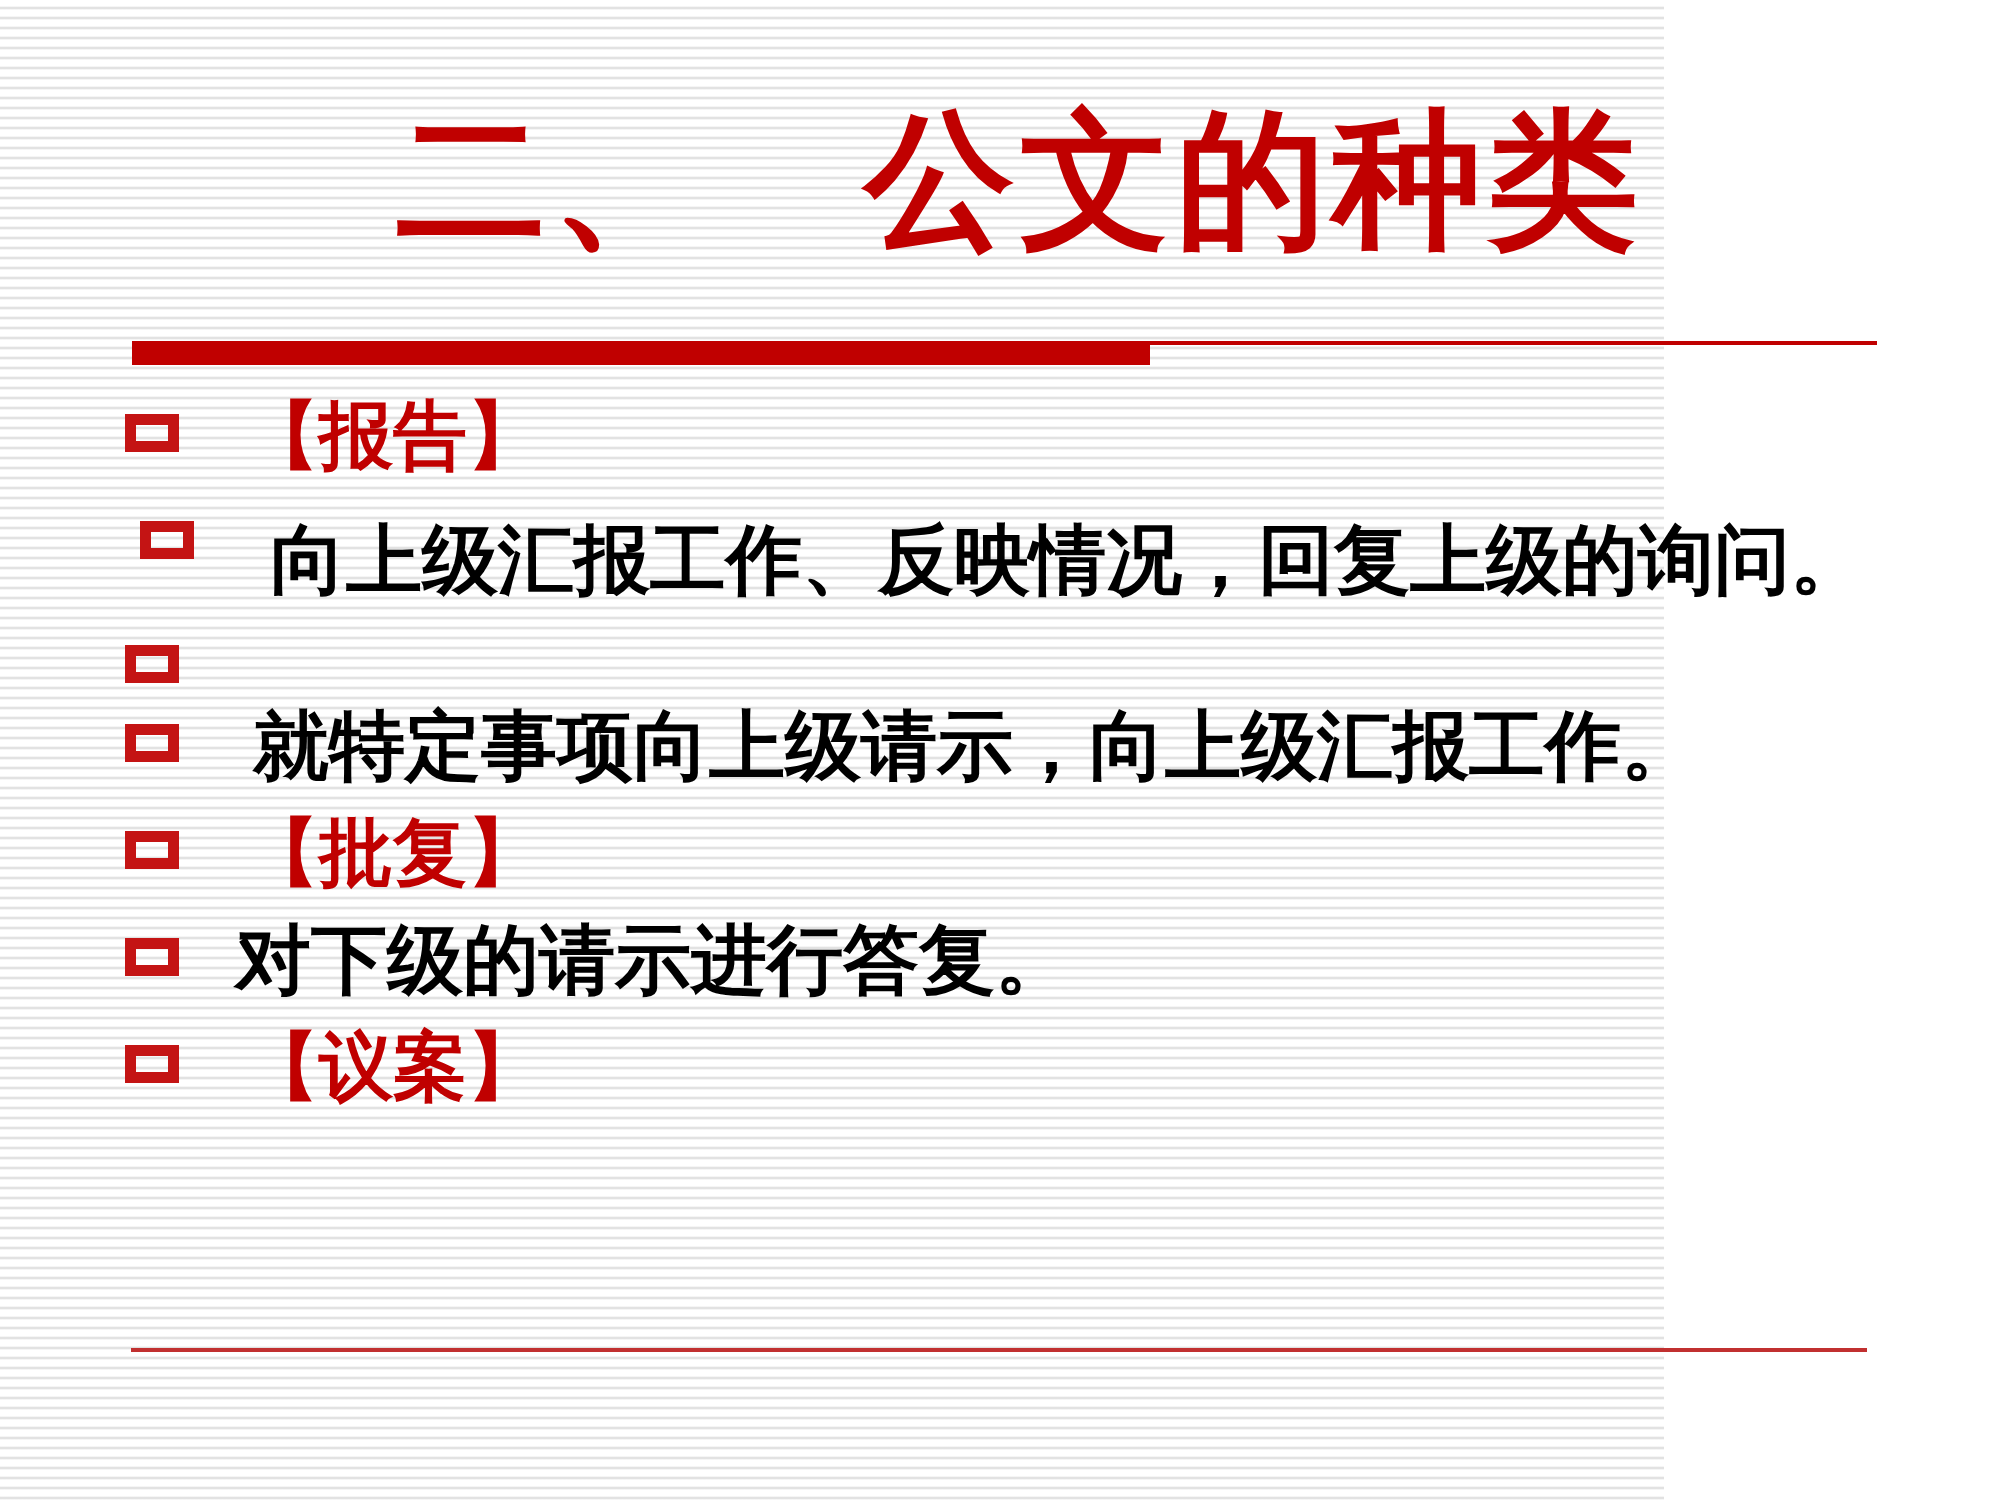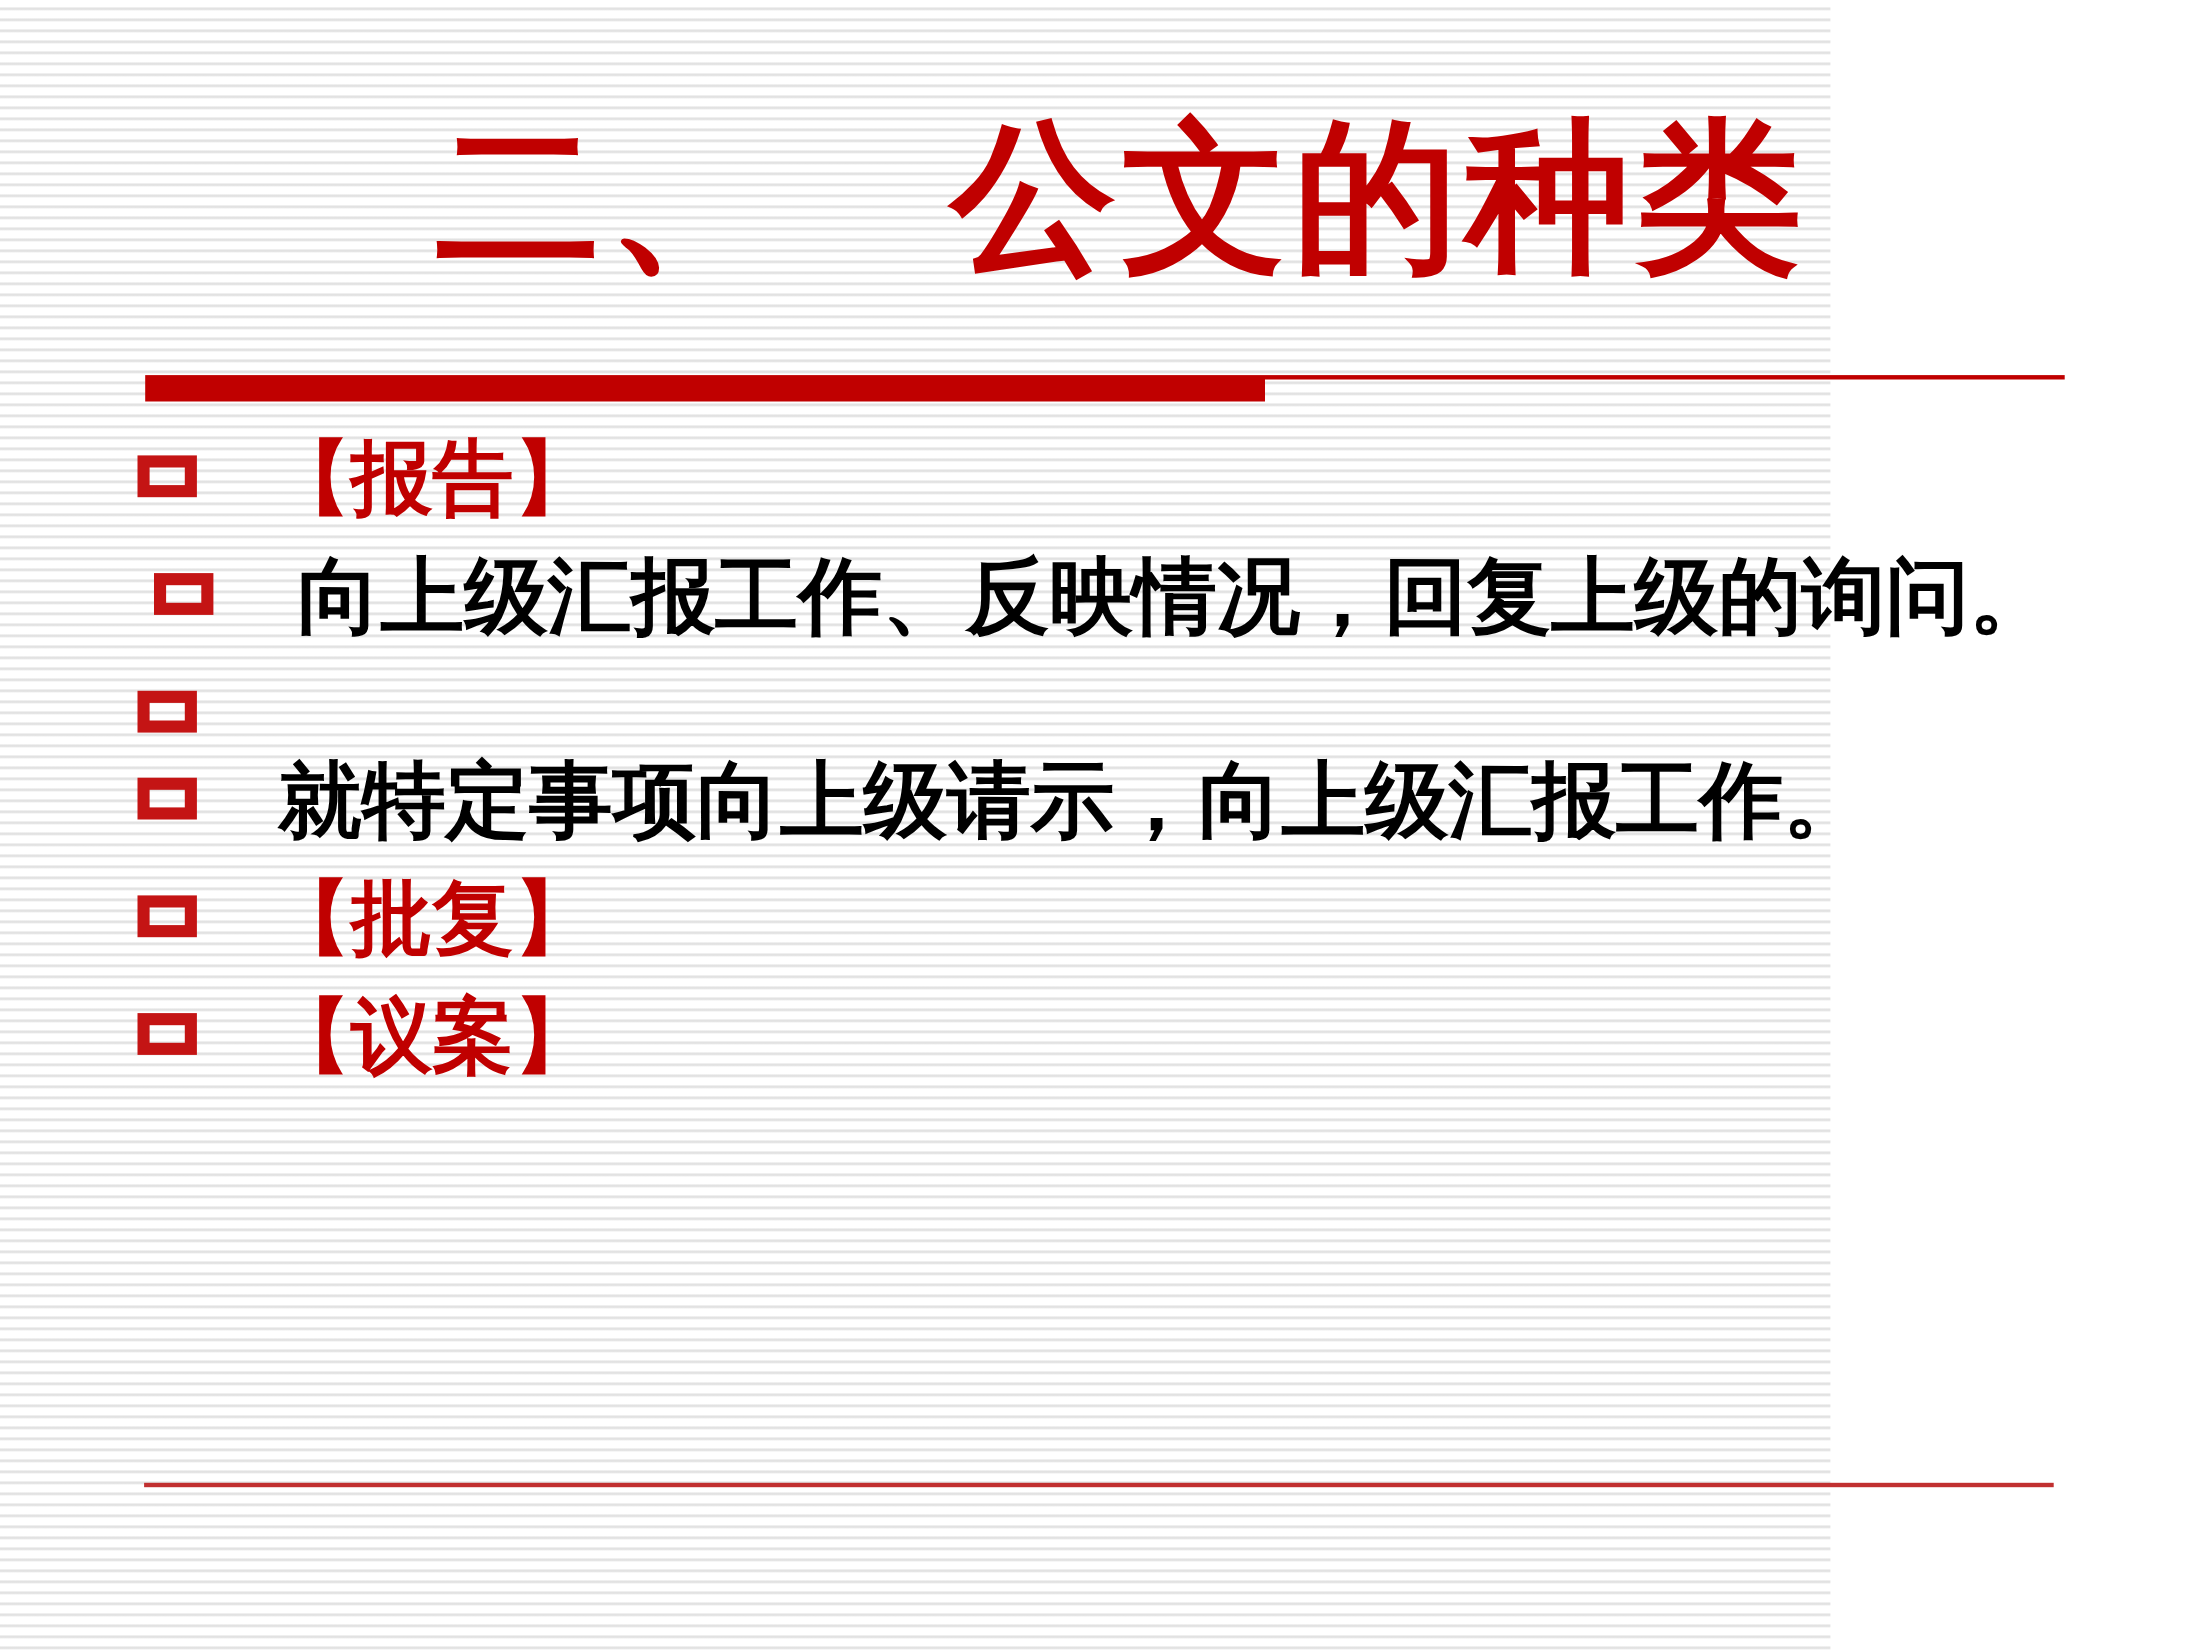--- a/index.html
+++ b/index.html
@@ -71,21 +71,21 @@
     line-height:88px;
     font-weight:bold;
     color:var(--body,#000000);
   }
   .red .txt{
     color:var(--accent,#C00000);
     font-size:74px;
     padding-left:20px;
   }
   .row-2{margin-left:15px;}
-  .row-2 .txt{padding-left:30px;}
+  .row-2 .txt{padding-left:30px;margin-top:17px;}
   .row-4 .txt{padding-left:28px;}
   .row-6 .txt{padding-left:10px;}
 </style>
 </head>
 <body>
 
 <div class="slide">
 
   <div class="title">二、　公文的种类</div>
 
@@ -111,20 +111,24 @@
     <div class="row black row-4">
       <span class="bullet"></span>
       <span class="txt">就特定事项向上级请示，向上级汇报工作。</span>
     </div>
 
     <div class="row red row-5">
       <span class="bullet"></span>
       <span class="txt">【批复】</span>
     </div>
 
+    <div class="row black row-6">
+      <span class="bullet"></span>
+      <span class="txt">对下级的请示进行答复。</span>
+    </div>
 
     <div class="row red row-7">
       <span class="bullet"></span>
       <span class="txt">【议案】</span>
     </div>
 
 
   </div>
 
   <div class="rule-bottom"></div>

